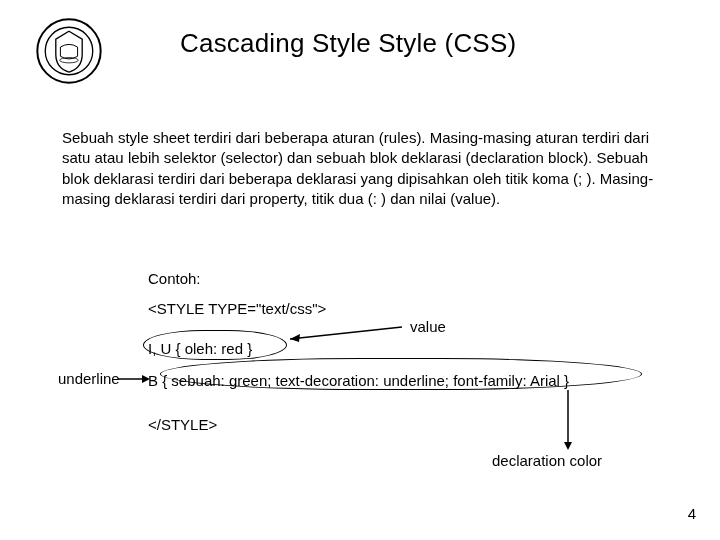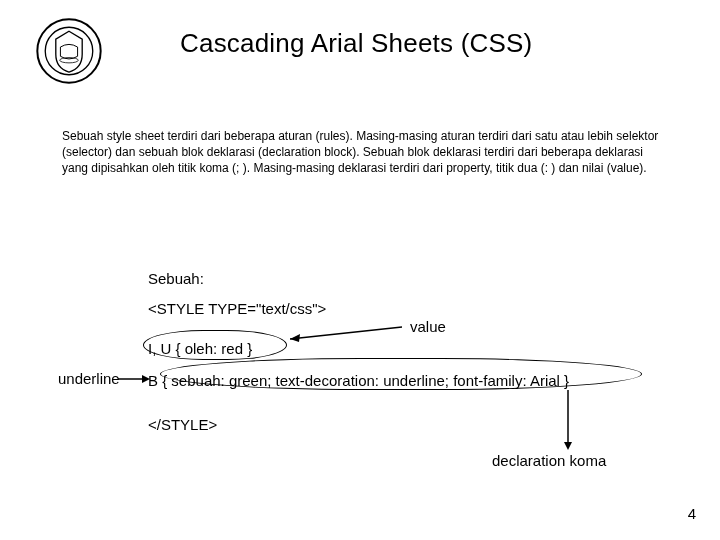--- a/index.html
+++ b/index.html
@@ -1,19 +1,19 @@
 <!DOCTYPE html>
 <html><head>
 <meta charset="utf-8">
 <style>
   html,body{margin:0;padding:0;width:720px;height:540px;background:#fff;font-family:Arial,Helvetica,sans-serif;color:#000;position:relative;overflow:hidden}
   .logo{position:absolute;left:36px;top:18px}
   .logo svg{display:block}
   .title{position:absolute;left:180px;top:28px;font-size:26px;letter-spacing:.2px}
-  .para{position:absolute;left:62px;top:128px;width:600px;font-size:12px;line-height:1.35}
+  .para{position:absolute;left:62px;top:128px;width:600px;font-size:15px;line-height:1.35}
   .contoh{position:absolute;left:148px;top:270px;font-size:15px}
   .code{position:absolute;left:148px;font-size:15px}
   .c1{top:300px}
   .c2{top:340px}
   .c3{top:372px}
   .c4{top:416px}
   .label-rules{position:absolute;left:410px;top:318px;font-size:15px}
   .label-selector{position:absolute;left:58px;top:370px;font-size:15px}
   .label-decl{position:absolute;left:492px;top:452px;font-size:15px}
   .pagenum{position:absolute;right:24px;bottom:18px;font-size:15px}
@@ -31,34 +31,34 @@
 <div class="logo">
   <svg width="66" height="66" viewBox="0 0 100 100">
     <circle cx="50" cy="50" r="48" fill="#fff" stroke="#000" stroke-width="3"></circle>
     <circle cx="50" cy="50" r="36" fill="#fff" stroke="#000" stroke-width="2"></circle>
     <path d="M50 20 L70 32 L70 55 Q70 76 50 82 Q30 76 30 55 L30 32 Z" fill="#fff" stroke="#000" stroke-width="2"></path>
     <path d="M37 44 Q50 36 63 44 L63 58 Q50 66 37 58 Z" fill="none" stroke="#000" stroke-width="1.5"></path>
     <ellipse cx="50" cy="64" rx="14" ry="4" fill="none" stroke="#000" stroke-width="1.2"></ellipse>
   </svg>
 </div>
 
-<div class="title">Cascading Arial Sheets (CSS)</div>
+<div class="title">Cascading Style Style (CSS)</div>
 
 <div class="para">Sebuah style sheet terdiri dari beberapa aturan (rules). Masing-masing aturan terdiri dari satu atau lebih selektor (selector) dan sebuah blok deklarasi (declaration block). Sebuah blok deklarasi terdiri dari beberapa deklarasi yang dipisahkan oleh titik koma (; ). Masing-masing deklarasi terdiri dari property, titik dua (: ) dan nilai (value).</div>
 
-<div class="contoh">Sebuah:</div>
+<div class="contoh">Contoh:</div>
 
 <div class="code c1">&lt;STYLE TYPE="text/css"&gt;</div>
 <div class="code c2">I, U { oleh: red }</div>
 <div class="code c3">B { sebuah: green; text-decoration: underline; font-family: Arial }</div>
 <div class="code c4">&lt;/STYLE&gt;</div>
 
 <div class="label-rules">value</div>
 <div class="label-selector">underline</div>
-<div class="label-decl">declaration koma</div>
+<div class="label-decl">declaration color</div>
 
 <div class="oval-selector"></div>
 <div class="oval-decl"></div>
 
 <div class="arrow-rules">
   <svg width="118" height="22">
     <line x1="0" y1="14" x2="112" y2="2" stroke="#000" stroke-width="1.5"></line>
     <polygon points="0,14 10,9 9,17" fill="#000"></polygon>
   </svg>
 </div>

